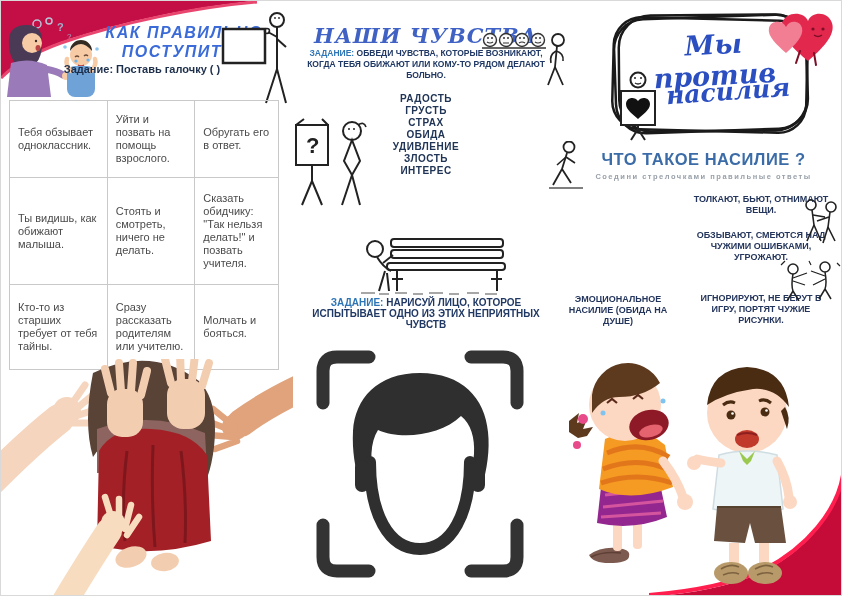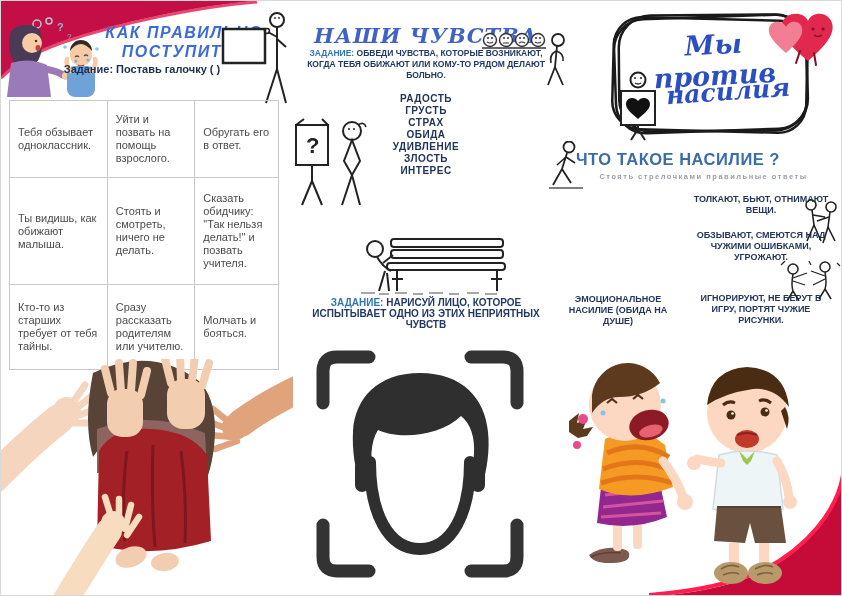--- a/index.html
+++ b/index.html
@@ -36,21 +36,21 @@
     letter-spacing:0.5px;}
   .mp-task2{left:300px;top:296px;width:250px;text-align:center;
     font-weight:bold;font-size:10px;line-height:11px;color:#203864;}
   
   .rp-title1{left:628px;top:28px;width:170px;text-align:center;
     font-family:"DejaVu Serif",serif;font-style:italic;font-weight:bold;
     font-size:27px;color:#2b4fc0;transform:rotate(-3deg);}
   .rp-title2{left:652px;top:76px;width:150px;text-align:center;
     font-family:"DejaVu Serif",serif;font-style:italic;font-weight:bold;
     font-size:25px;color:#2b4fc0;transform:rotate(-4deg);}
-  .rp-header{left:575px;top:149px;width:255px;
+  .rp-header{left:575px;top:149px;width:255px;text-align:center;
     font-weight:bold;font-size:16.5px;letter-spacing:0.5px;color:#3b6ca8;}
   .rp-sub{left:575px;top:171px;width:255px;text-align:center;
     font-weight:bold;font-size:7.5px;letter-spacing:1.5px;color:#98a0aa;}
   .rp-item{position:absolute;text-align:center;font-weight:bold;font-size:9px;
     line-height:11px;color:#24355c;}
   .vt0{left:557px;top:193px;width:120px;}
   .vt1{left:557px;top:240px;width:120px;}
   .vt2{left:557px;top:293px;width:120px;}
   .an0{left:690px;top:193px;width:140px;}
   .an1{left:690px;top:229px;width:140px;}
@@ -289,21 +289,21 @@
 
   <svg class="abs" style="left:548px;top:140px" width="34" height="50" viewBox="0 0 34 50">
     <circle cx="20" cy="6" r="5.5" fill="none" stroke="#222" stroke-width="1.8"></circle>
     <line x1="18" y1="12" x2="13" y2="28" stroke="#222" stroke-width="1.8"></line>
     <path d="M17 16 L8 24 M17 16 L26 22" stroke="#222" stroke-width="1.6"></path>
     <path d="M13 28 L4 44 M13 28 L22 42" stroke="#222" stroke-width="1.8"></path>
     <line x1="0" y1="47" x2="34" y2="47" stroke="#555" stroke-width="1.5"></line>
   </svg>
 
   <div class="abs rp-header">ЧТО ТАКОЕ НАСИЛИЕ ?</div>
-  <div class="abs rp-sub">Стоять стрелочками правильные ответы</div>
+  <div class="abs rp-sub">Соедини стрелочками правильные ответы</div>
 
   <div class="rp-item vt2">ЭМОЦИОНАЛЬНОЕ НАСИЛИЕ (ОБИДА НА ДУШЕ)</div>
   <div class="rp-item an0">ТОЛКАЮТ, БЬЮТ, ОТНИМАЮТ ВЕЩИ.</div>
   <div class="rp-item an1">ОБЗЫВАЮТ, СМЕЮТСЯ НАД ЧУЖИМИ ОШИБКАМИ, УГРОЖАЮТ.</div>
   <div class="rp-item an2">ИГНОРИРУЮТ, НЕ БЕРУТ В ИГРУ, ПОРТЯТ ЧУЖИЕ РИСУНКИ.</div>
 
   <svg class="abs" style="left:800px;top:196px" width="40" height="48" viewBox="0 0 40 48">
     <circle cx="10" cy="8" r="5" fill="none" stroke="#222" stroke-width="1.6"></circle>
     <circle cx="30" cy="10" r="5" fill="none" stroke="#222" stroke-width="1.6"></circle>
     <line x1="11" y1="13" x2="13" y2="28" stroke="#222" stroke-width="1.6"></line>

